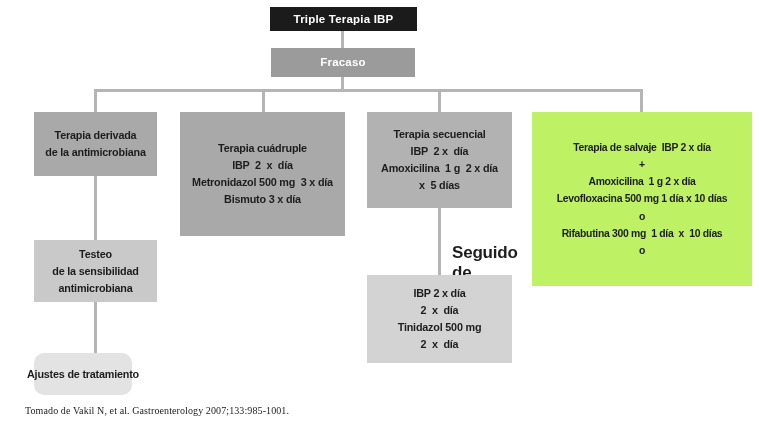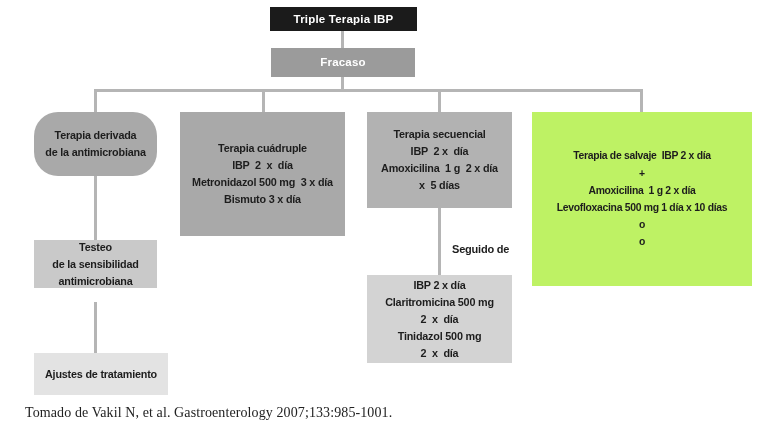--- a/index.html
+++ b/index.html
@@ -10,49 +10,49 @@
   .node{
     position:absolute;display:flex;flex-direction:column;
     align-items:center;justify-content:center;text-align:center;
   }
   .bl{white-space:pre;line-height:17px;}
   .dark-text{color:#1d1d1d;font-weight:bold;font-size:10.8px;letter-spacing:-0.2px;}
   .light-text{color:#ffffff;font-weight:bold;font-size:11.5px;letter-spacing:0.2px;}
 
   .n-root   {left:270px;top:7px;  width:147px;height:24px;background:#1b1b1b;}
   .n-fracaso{left:271px;top:48px; width:144px;height:29px;background:#9b9b9b;}
-  .n-derivada  {left:34px; top:112px;width:123px;height:64px; background:#a9a9a9;border-radius:24px;}
+  .n-derivada  {left:34px; top:112px;width:123px;height:64px; background:#a9a9a9;}
   .n-cuadruple {left:180px;top:112px;width:165px;height:124px;background:#a9a9a9;}
   .n-secuencial{left:367px;top:112px;width:145px;height:96px; background:#b2b2b2;}
   .n-salvaje   {left:532px;top:112px;width:220px;height:174px;background:#bef264;}
   .n-salvaje .bl{font-size:10.4px;line-height:17.2px;letter-spacing:-0.3px;}
-  .n-testeo {left:34px;top:240px;width:123px;height:48px;background:#c9c9c9;}
+  .n-testeo {left:34px;top:240px;width:123px;height:62px;background:#c9c9c9;}
   .n-seguido{left:367px;top:275px;width:145px;height:88px;background:#d3d3d3;}
-  .n-ajustes{left:34px;top:353px;width:134px;height:42px;background:#e3e3e3;}
+  .n-ajustes{left:34px;top:353px;width:98px;height:42px;background:#e3e3e3;border-radius:10px;}
 
   .line{position:absolute;background:#b5b5b5;}
   .c-root-fracaso {left:341px;top:31px; width:3px;height:17px;}
   .c-fracaso-bus  {left:341px;top:77px; width:3px;height:13px;}
   .c-bus          {left:94px; top:89px; width:549px;height:3px;}
   .c-drop-1       {left:94px; top:89px; width:3px;height:23px;}
   .c-drop-2       {left:262px;top:89px; width:3px;height:23px;}
   .c-drop-3       {left:438px;top:89px; width:3px;height:23px;}
   .c-drop-4       {left:640px;top:89px; width:3px;height:23px;}
   .c-derivada-testeo{left:94px;top:176px;width:3px;height:64px;}
   .c-testeo-ajustes {left:94px;top:302px;width:3px;height:51px;}
   .c-secuencial-seguido{left:438px;top:208px;width:3px;height:67px;}
 
   .seguido-label{
     position:absolute;left:452px;top:243px;width:62px;
-    color:#1d1d1d;font-weight:bold;font-size:11px;letter-spacing:-0.2px;
+    color:#1d1d1d;font-weight:bold;font-size:17px;letter-spacing:-0.2px;
   }
   .citation{
     position:absolute;left:25px;top:405px;
     font-family:"Liberation Serif","DejaVu Serif",serif;
-    font-size:14px;color:#222222;letter-spacing:0.1px;
+    font-size:10px;color:#222222;letter-spacing:0.1px;
   }
 </style>
 </head>
 <body>
 
 <div class="canvas">
 
   <div class="line c-root-fracaso"></div>
   <div class="line c-fracaso-bus"></div>
   <div class="line c-bus"></div>
@@ -93,30 +93,30 @@
 
   <div class="node n-secuencial dark-text">
     <div class="bl">Terapia secuencial</div>
     <div class="bl">IBP  2 x  día</div>
     <div class="bl">Amoxicilina  1 g  2 x día</div>
     <div class="bl">x  5 días</div>
   </div>
   <div class="seguido-label">Seguido de</div>
   <div class="node n-seguido dark-text">
     <div class="bl">IBP 2 x día</div>
-    <div class="bl">Claritromicina 500 mg</div>
     <div class="bl">2  x  día</div>
     <div class="bl">Tinidazol 500 mg</div>
     <div class="bl">2  x  día</div>
   </div>
 
   <div class="node n-salvaje dark-text">
     <div class="bl">Terapia de salvaje  IBP 2 x día</div>
     <div class="bl">+</div>
     <div class="bl">Amoxicilina  1 g 2 x día</div>
     <div class="bl">Levofloxacina 500 mg 1 día x 10 días</div>
     <div class="bl">o</div>
+    <div class="bl">Rifabutina 300 mg  1 día  x  10 días</div>
     <div class="bl">o</div>
   </div>
 
   <div class="citation">Tomado de Vakil N, et al. Gastroenterology 2007;133:985-1001.</div>
 
 </div>
 
 </body></html>

